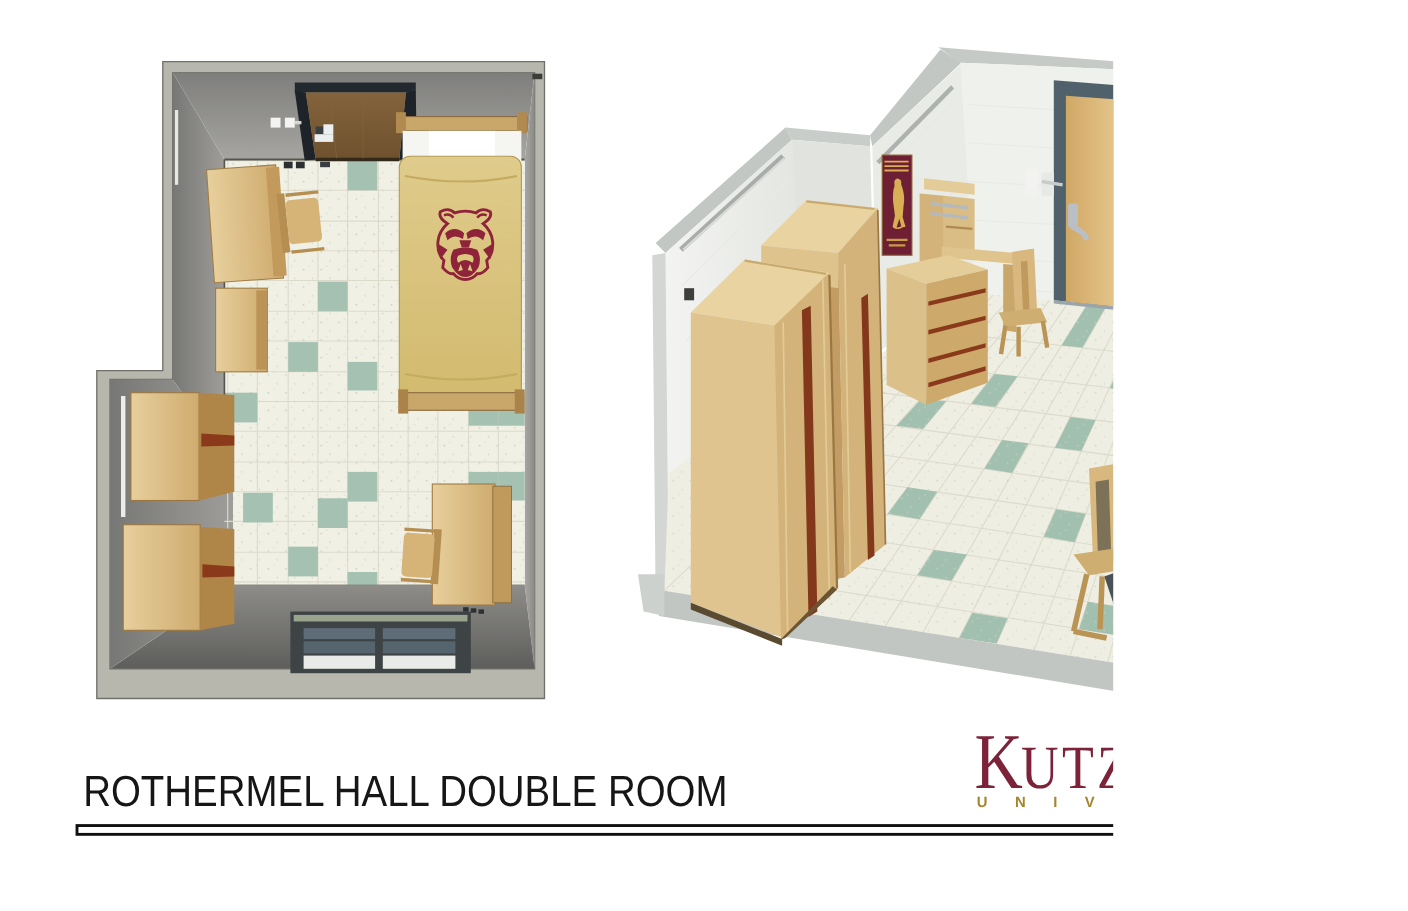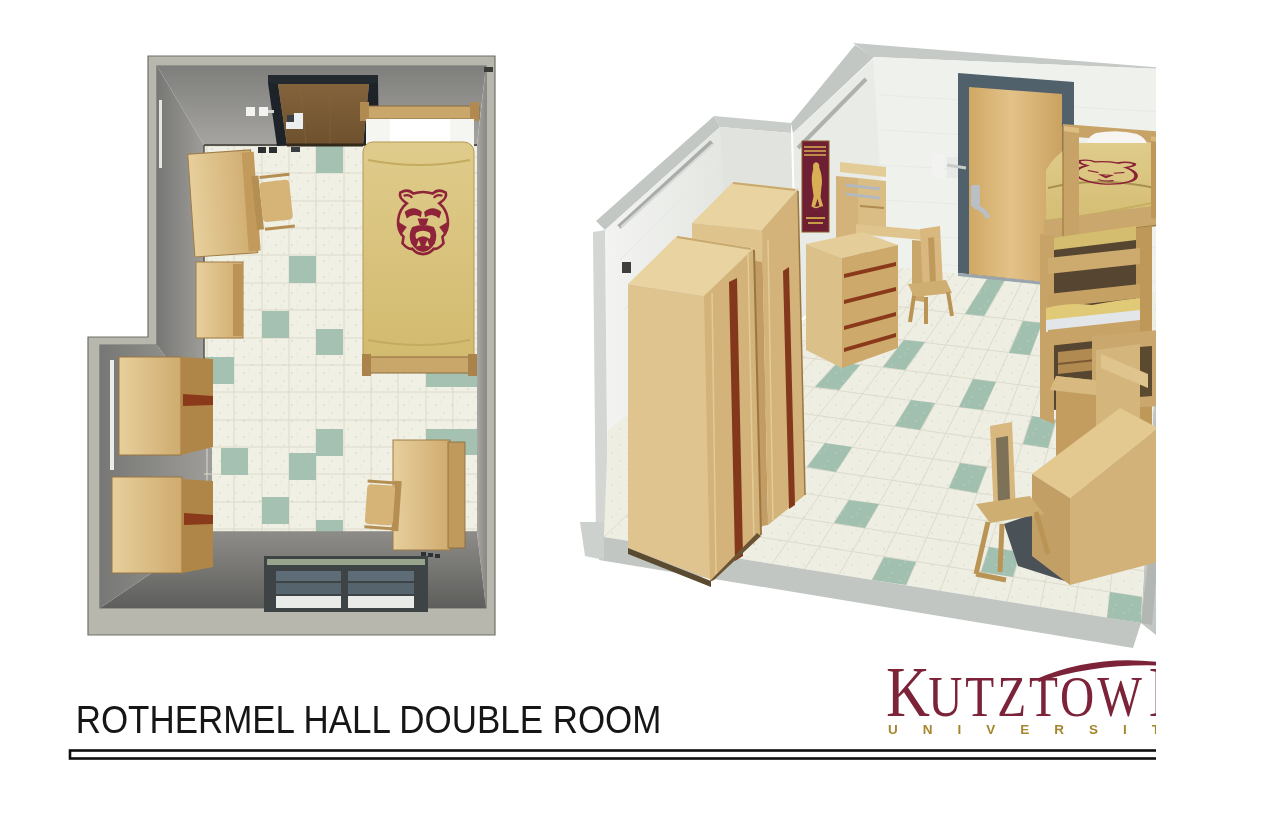--- a/index.html
+++ b/index.html
@@ -1,16 +1,16 @@
 <!DOCTYPE html>
 <html><head>
 <meta charset="utf-8">
 <style>
   html,body{margin:0;padding:0;background:#ffffff;}
-  .page{position:relative;width:1156px;height:828px;background:#ffffff;overflow:hidden;
+  .page{position:relative;width:1012px;height:828px;background:#ffffff;overflow:hidden;
         font-family:"Liberation Sans", sans-serif;}
   svg{position:absolute;top:0;left:0;}
 </style>
 </head>
 <body>
 <div class="page">
 <svg width="1280" height="828" viewBox="0 0 1280 828">
 <defs>
   <linearGradient id="wallfaceTop" x1="0" y1="0" x2="0" y2="1">
     <stop offset="0" stop-color="#7e7e7c"></stop>

